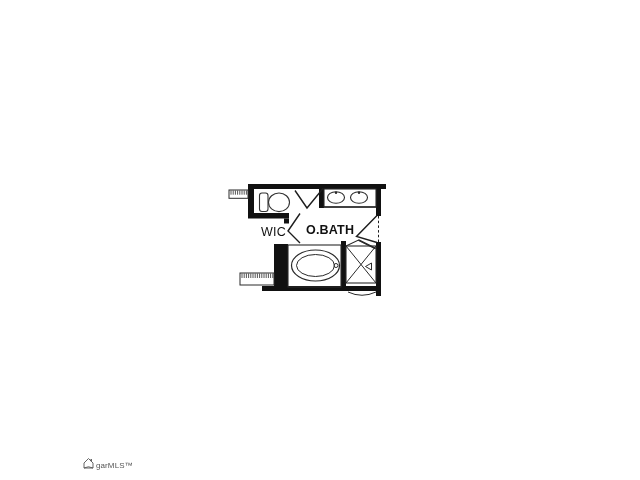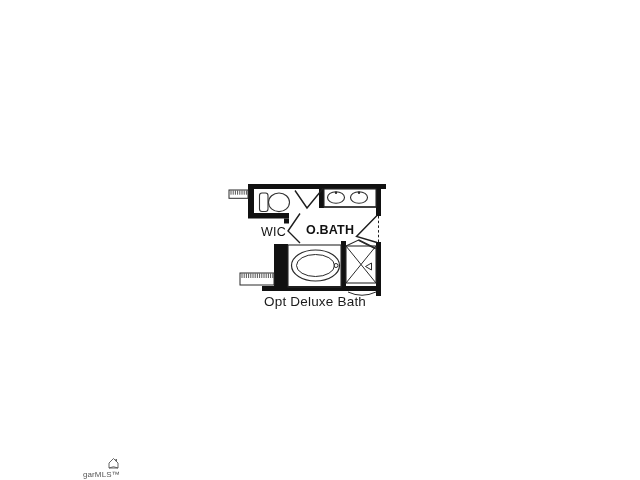--- a/index.html
+++ b/index.html
@@ -13,21 +13,21 @@
     letter-spacing:0.2px;white-space:nowrap;
   }
   #label-obath{left:306px;top:224px;font-weight:bold;}
   #label-wic{left:248px;top:226px;margin-left:13px;}
   #plan-caption{
     position:absolute;left:264px;top:295px;color:#1c1c1c;
     font-size:13.5px;line-height:14px;white-space:nowrap;letter-spacing:0.2px;
   }
   #watermark{
     position:absolute;left:82px;top:457px;display:flex;align-items:flex-end;
-    color:#555;font-size:8px;line-height:9px;flex-direction:column;
+    color:#555;font-size:8px;line-height:9px;
   }
   #watermark .wm-text{margin-left:1px;letter-spacing:0.1px;}
 </style>
 </head>
 <body>
 
 <div id="canvas">
 
   <svg id="plan-svg" width="640" height="480" viewBox="0 0 640 480">
 
@@ -87,21 +87,20 @@
       <polyline points="295,190.5 307,208 323,188.5"></polyline>
       <polyline points="300,213.5 288,231 300,243"></polyline>
       <polyline points="377,215.5 356.5,236.5 377,242.5"></polyline>
       <line stroke-width="1" stroke-dasharray="2.5,2.2" x1="378.5" y1="216" x2="378.5" y2="242"></line>
     </g>
   </svg>
 
   <span id="label-wic" class="plan-label">WIC</span>
   <span id="label-obath" class="plan-label">O.BATH</span>
 
-  <div id="plan-caption">Opt Deluxe Bath</div>
 
   <div id="watermark">
     <svg width="13" height="13" viewBox="0 0 13 13">
       <g stroke="#555" stroke-width="0.9" fill="none">
         <polygon points="2,6 6.5,1.5 11,6 11,11 2,11"></polygon>
         <rect x="8.5" y="2" width="1.4" height="2.2" fill="#555" stroke="none"></rect>
         <path d="M2,11 Q6.5,8.5 11,11"></path>
       </g>
     </svg>
     <span class="wm-text">garMLS™</span>

